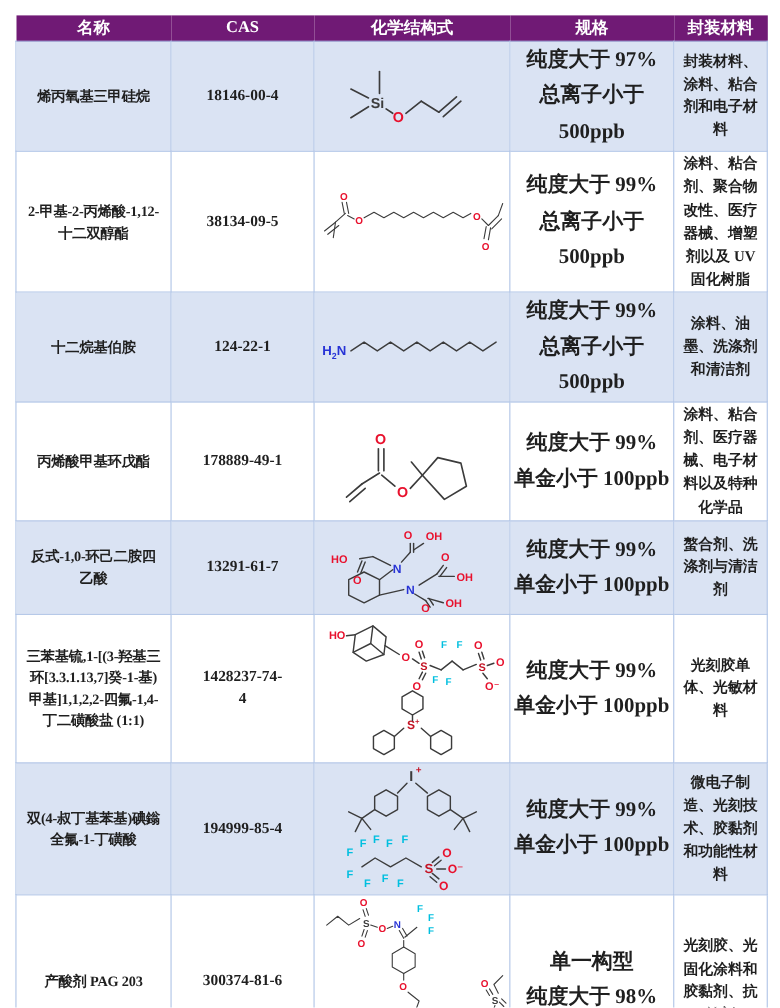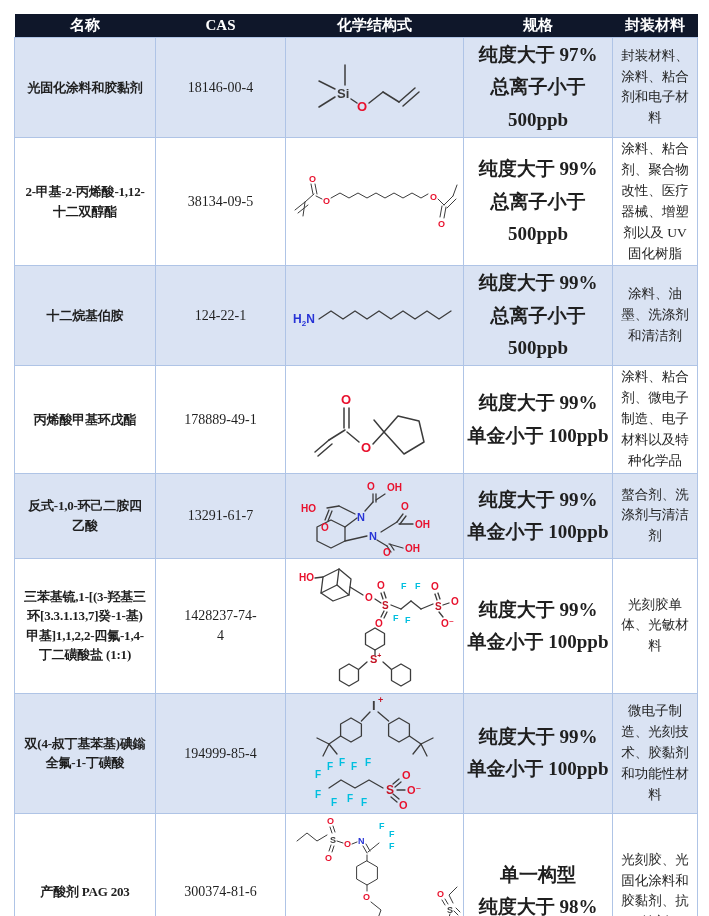--- a/index.html
+++ b/index.html
@@ -3,34 +3,34 @@
 <meta charset="utf-8">
 <style>
   html,body{margin:0;padding:0;}
   body{
     width:709px;height:916px;background:#ffffff;position:relative;
     font-family:"Liberation Serif","DejaVu Sans",serif;color:#1f1f1f;
   }
   .sheet{position:absolute;left:14px;top:14px;}
   table{border-collapse:collapse;table-layout:fixed;width:683px;}
   th{
-    background:#0f172a;color:#ffffff;font-weight:bold;font-size:15px;
+    background:#701a75;color:#ffffff;font-weight:bold;font-size:15px;
     height:23px;border:none;padding:0 2px;
   }
   td{
     border:1px solid #AFC4E6;vertical-align:middle;text-align:center;
     padding:1px 3px;overflow:hidden;
   }
   tr.alt td{background:#DAE3F3;}
   tr.r1{height:85px;} tr.r2{height:121px;} tr.r3{height:59px;} tr.r4{height:106px;}
   tr.r5{height:85px;} tr.r6{height:135px;} tr.r7{height:120px;} tr.r8{height:156px;}
   .name{font-weight:bold;font-size:13px;line-height:1.5;white-space:pre-line;letter-spacing:-0.2px;padding:1px 2px;}
-  .cas{font-size:14px;font-weight:400;white-space:pre-line;line-height:1.4;}
+  .cas{font-size:14px;font-weight:700;white-space:pre-line;line-height:1.4;}
   .spec{font-size:19px;font-weight:600;white-space:pre-line;line-height:1.7;}
-  .app{font-size:13.5px;font-weight:400;line-height:1.55;padding:1px 5px;}
+  .app{font-size:13.5px;font-weight:700;line-height:1.55;padding:1px 5px;}
   .structcell{padding:0;}
   svg{display:block;margin:0 auto;}
   .bond{stroke:#3c3c3c;stroke-width:1.5;fill:none;stroke-linecap:round;stroke-linejoin:round;}
   .thin{stroke-width:1;}
   .med{stroke-width:1.3;}
   .atom{font-family:"Liberation Sans","DejaVu Sans",sans-serif;font-weight:bold;}
   .aO{fill:#E8112D;} .aN{fill:#2733D6;} .aF{fill:#00BFDF;} .aSr{fill:#C41425;} .aC{fill:#3c3c3c;}
 </style>
 </head>
 <body>
@@ -47,21 +47,21 @@
   <tbody>
         <tr>
     <th>名称</th>
     <th>CAS</th>
     <th>化学结构式</th>
     <th>规格</th>
     <th>封装材料</th>
   </tr>
 
   <tr class="r1 alt">
-    <td class="name">光固化涂料和胶黏剂</td>
+    <td class="name">烯丙氧基三甲硅烷</td>
     <td class="cas">18146-00-4</td>
     <td class="structcell">
       <svg width="176" height="84" viewBox="0 0 176 84">
         <line class="bond" x1="58" y1="40" x2="58" y2="20"></line>
         <line class="bond" x1="48" y1="44" x2="32" y2="36"></line>
         <line class="bond" x1="48" y1="52" x2="32" y2="62"></line>
         <text class="atom aC" x="50" y="53" font-size="13">Si</text>
         <line class="bond" x1="64" y1="54" x2="70" y2="58"></line>
         <text class="atom aO" x="70" y="66" font-size="13">O</text>
         <line class="bond" x1="82" y1="58" x2="96" y2="47"></line>
@@ -133,21 +133,21 @@
         <text class="atom aO" x="54" y="36" font-size="13">O</text>
         <line class="bond" x1="60" y1="64" x2="72" y2="74"></line>
         <text class="atom aO" x="74" y="84" font-size="13">O</text>
         <line class="bond" x1="86" y1="76" x2="97" y2="64"></line>
         <line class="bond" x1="97" y1="64" x2="87" y2="52"></line>
         <polygon class="bond" points="97,64 111,48 132,53 137,74 117,86" fill="none"></polygon>
       </svg>
     </td>
     <td class="spec">纯度大于 99%
 单金小于 100ppb</td>
-    <td class="app">涂料、粘合剂、微电子制造、电子材料以及特种化学品</td>
+    <td class="app">涂料、粘合剂、医疗器械、电子材料以及特种化学品</td>
   </tr>
 
   <tr class="r5 alt">
     <td class="name">反式-1,0-环己二胺四
 乙酸</td>
     <td class="cas">13291-61-7</td>
     <td class="structcell">
       <svg width="176" height="84" viewBox="0 0 176 84">
         <polygon class="bond med" points="44,46 58,53 58,67 44,74 30,67 30,53" fill="none"></polygon>
         <line class="bond med" x1="58" y1="53" x2="70" y2="44"></line>

